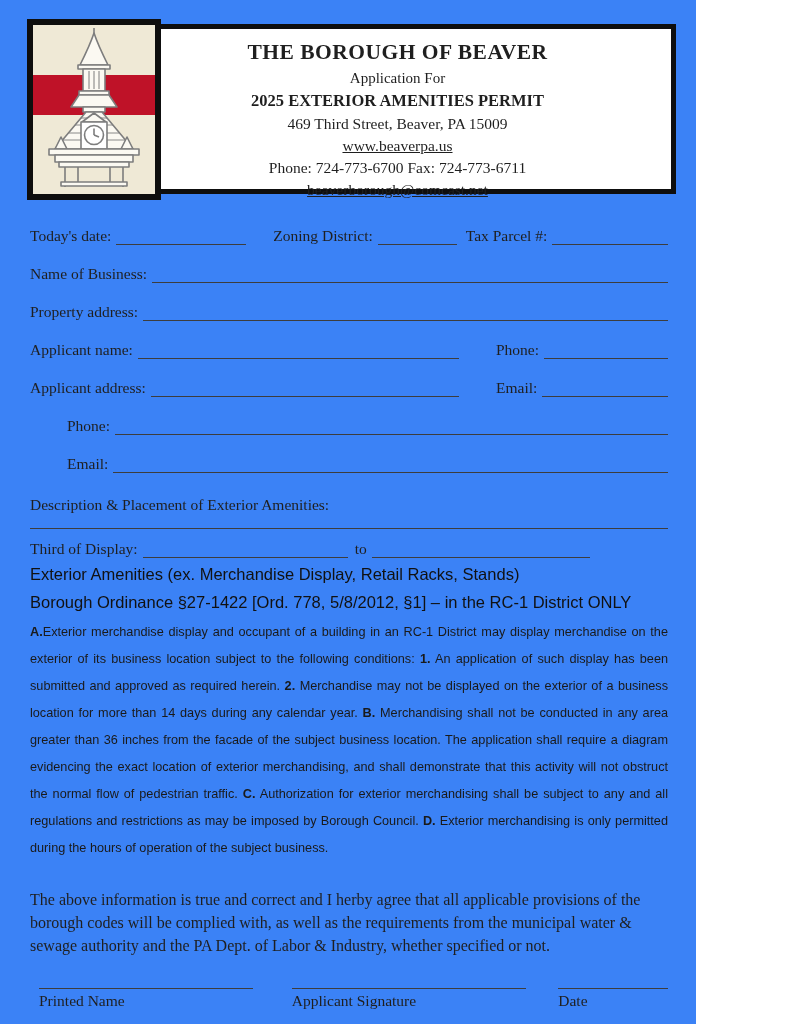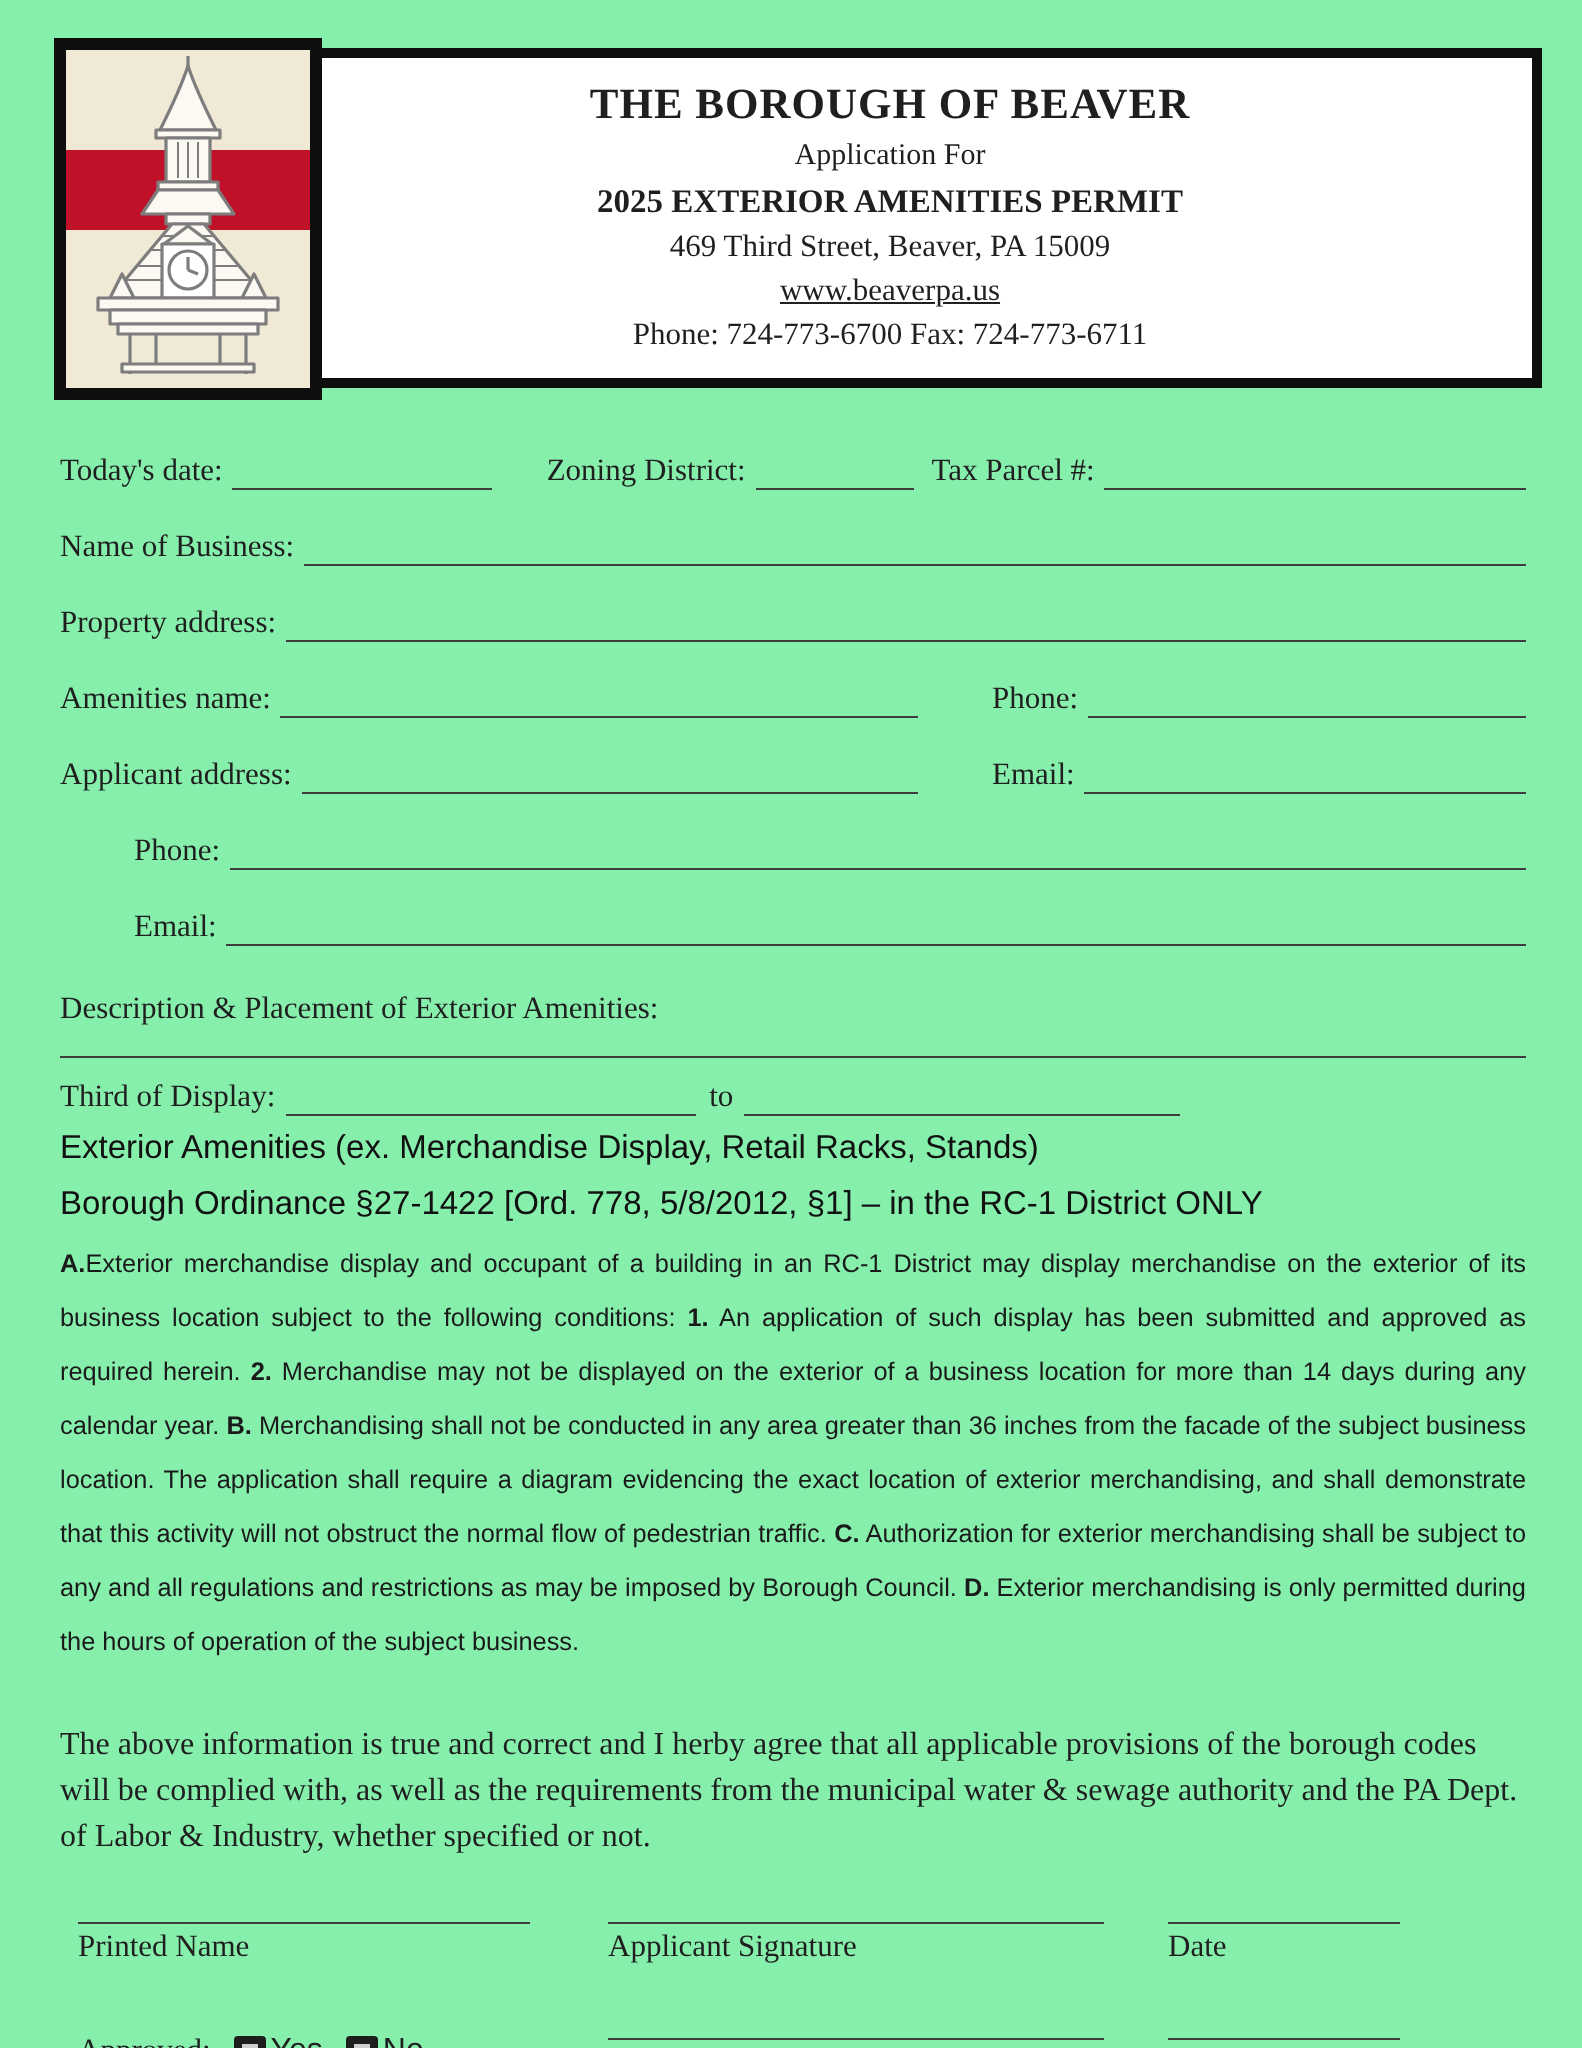--- a/index.html
+++ b/index.html
@@ -1,17 +1,17 @@
 <!DOCTYPE html>
 <html><head>
 <meta charset="utf-8">
 <style>
   html,body{margin:0;padding:0;background:#ffffff;}
   .page{
-    width:791px;height:1024px;position:relative;background:#86efac;
+    width:696px;height:1024px;position:relative;background:#3b82f6;
     font-family:"Liberation Serif","DejaVu Serif",serif;color:#1f1f1f;
     overflow:hidden;box-sizing:border-box;
   }
   
   .header-area{position:relative;margin:19px 20px 0 27px;height:181px;}
   .header-box{
     position:absolute;left:0;right:0;top:5px;bottom:6px;
     border:5px solid #0e0e0e;background:#fff;box-sizing:border-box;
   }
   .header-content{
@@ -72,20 +72,21 @@
 
   <div class="header-area">
     <div class="header-box">
       <div class="header-content">
         <div class="h-title">THE BOROUGH OF BEAVER</div>
         <div class="h-sub">Application For</div>
         <div class="h-permit">2025 EXTERIOR AMENITIES PERMIT</div>
         <div class="h-addr">469 Third Street, Beaver, PA  15009</div>
         <div><a class="h-link" href="#">www.beaverpa.us</a></div>
         <div class="h-phone">Phone: 724-773-6700 Fax: 724-773-6711</div>
+        <div><a class="h-link" href="#">beaverborough@comcast.net</a></div>
       </div>
     </div>
     <div class="logo-frame">
       <svg viewBox="0 0 122 169">
         <rect x="0" y="0" width="122" height="169" fill="#efe9d6"></rect>
         <rect x="0" y="50" width="122" height="40" fill="#bf1228"></rect>
         <g stroke="#7d7d7d" stroke-width="1.6" fill="#fbf9f2" stroke-linejoin="round">
 
           <line x1="61" y1="3" x2="61" y2="10"></line>
           <path d="M61 8 C 57 20 51 32 47 40 L75 40 C 71 32 65 20 61 8 Z"></path>
@@ -140,21 +141,21 @@
       <span class="bl grow"></span>
     </div>
 
     <div class="frow mt-row">
       <span class="lbl">Property address:</span>
       <span class="bl grow"></span>
     </div>
 
     <div class="two-col">
       <span class="col-l">
-        <span class="lbl">Amenities name:</span>
+        <span class="lbl">Applicant name:</span>
         <span class="bl grow"></span>
       </span>
       <span class="col-r">
         <span class="lbl">Phone:</span>
         <span class="bl grow"></span>
       </span>
     </div>
 
     <div class="two-col">
       <span class="col-l">

